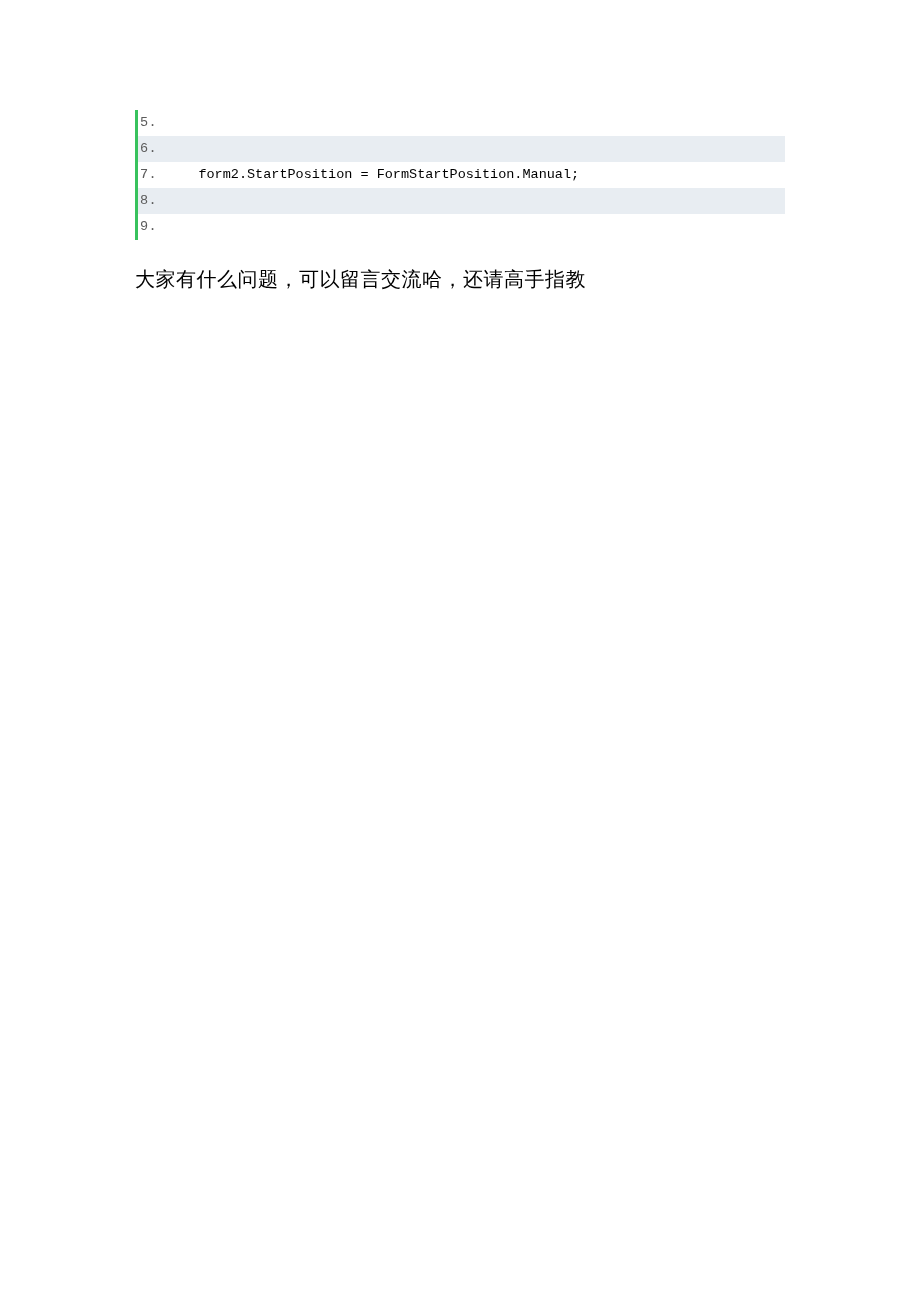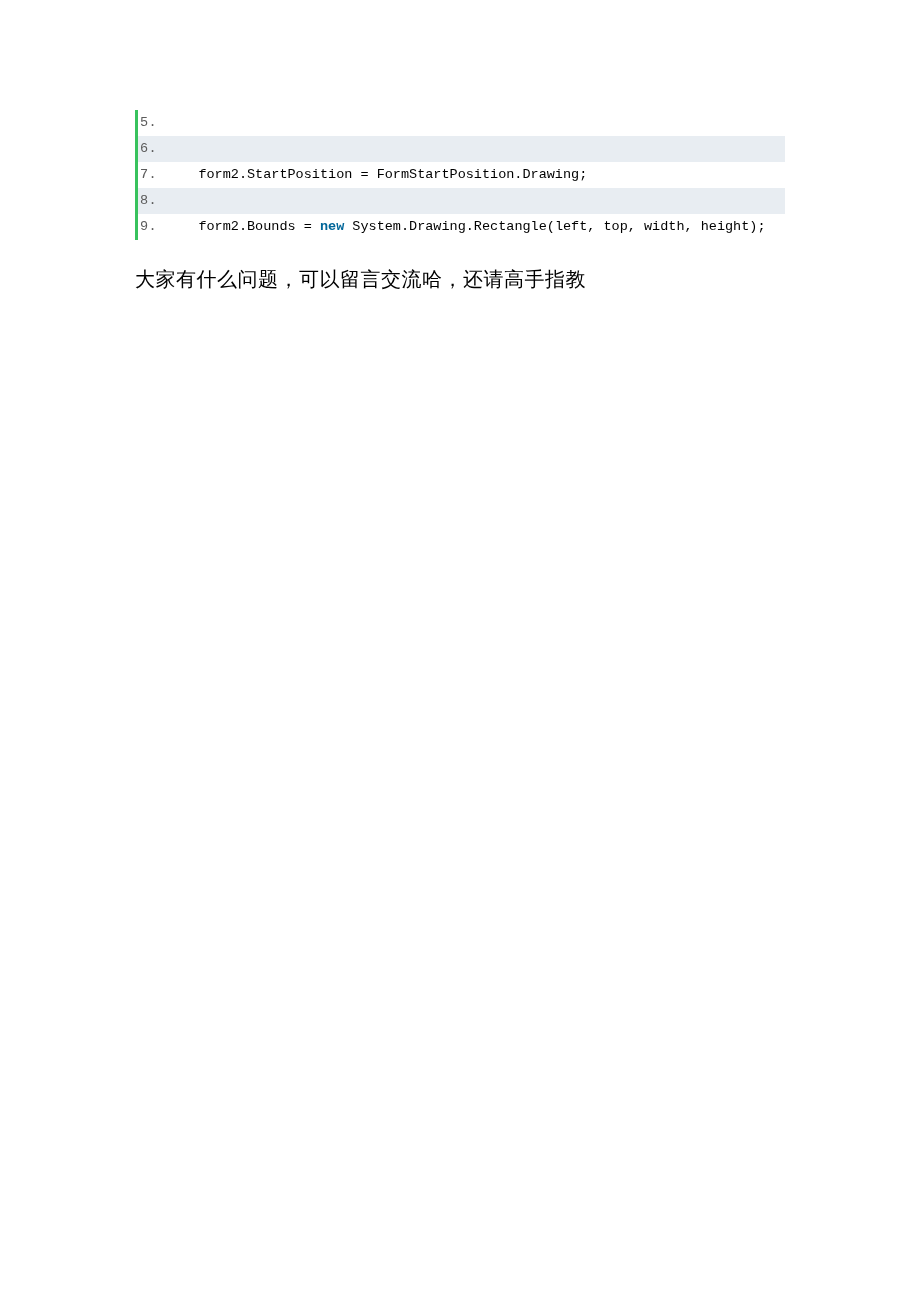--- a/index.html
+++ b/index.html
@@ -65,25 +65,24 @@
     <div class="code-line odd">
       <span class="line-number">5.</span>
       <span class="code-content"></span>
     </div>
     <div class="code-line even">
       <span class="line-number">6.</span>
       <span class="code-content"></span>
     </div>
     <div class="code-line odd">
       <span class="line-number">7.</span>
-      <span class="code-content">    form2.StartPosition = FormStartPosition.Drawing;</span>
+      <span class="code-content">    form2.StartPosition = FormStartPosition.Manual;</span>
     </div>
     <div class="code-line even">
       <span class="line-number">8.</span>
       <span class="code-content"></span>
     </div>
     <div class="code-line odd">
       <span class="line-number">9.</span>
-      <span class="code-content"><span>    form2.Bounds = </span><span class="keyword">new</span><span> System.Drawing.Rectangle(left, top, width, height);</span></span>
     </div>
   </div>
   <p class="paragraph">大家有什么问题，可以留言交流哈，还请高手指教</p>
 </div>
 
 </body></html>

